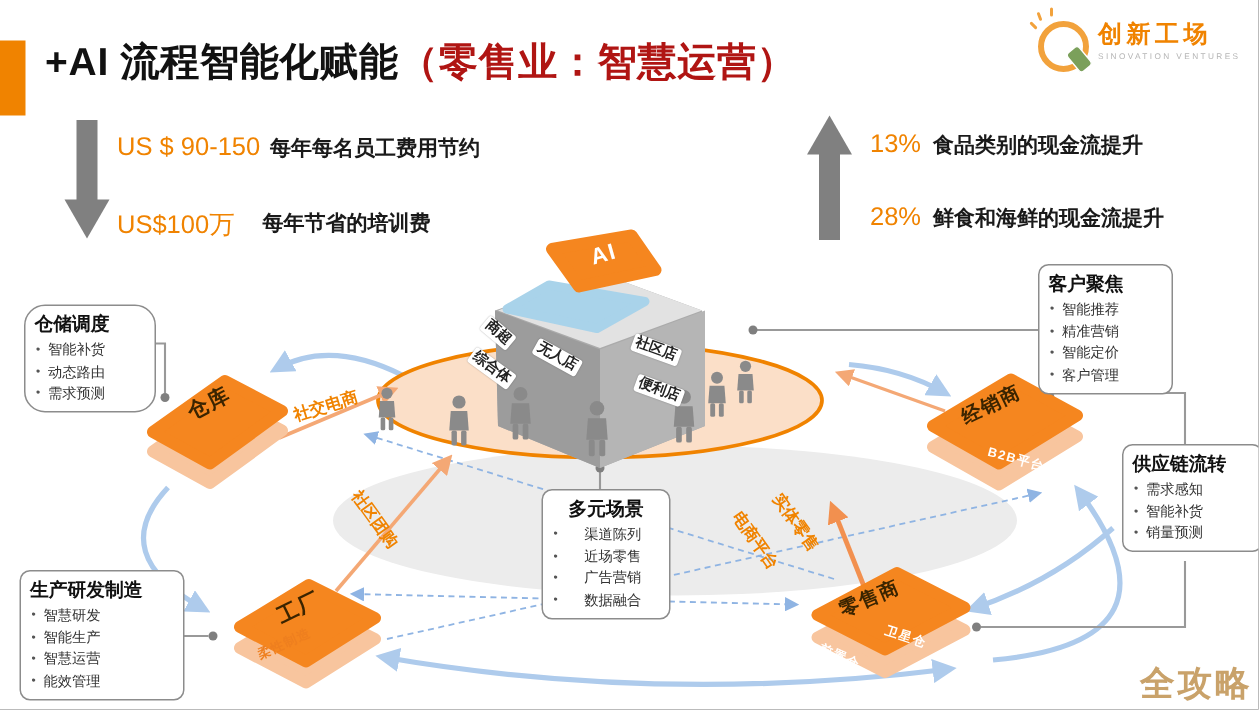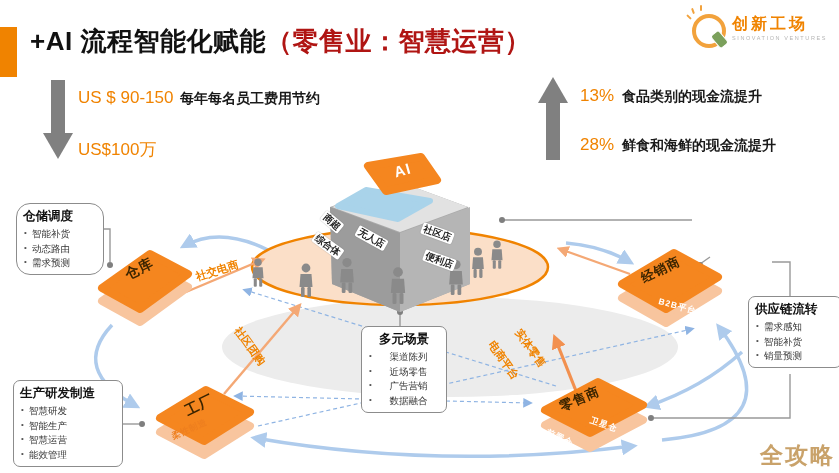--- a/index.html
+++ b/index.html
@@ -63,20 +63,21 @@
       <span class="logo-name">创新工场</span>
       <span class="logo-sub">SINOVATION VENTURES</span>
     </div>
   </div>
 
   <div class="shaft" style="left:51px;top:80px;width:14px;height:54px;"></div>
   <div class="tri-down" style="left:43px;top:133px;"></div>
   <div class="stat-value" style="left:78px;top:88px;">US $ 90-150</div>
   <div class="stat-label" style="left:180px;top:90px;">每年每名员工费用节约</div>
   <div class="stat-value" style="left:78px;top:138px;">US$100万</div>
+  <div class="stat-label" style="left:175px;top:140px;">每年节省的培训费</div>
 
   <div class="tri-up" style="left:538px;top:77px;"></div>
   <div class="shaft" style="left:546px;top:102px;width:14px;height:58px;"></div>
   <div class="stat-value" style="left:580px;top:86px;">13%</div>
   <div class="stat-label" style="left:622px;top:88px;">食品类别的现金流提升</div>
   <div class="stat-value" style="left:580px;top:135px;">28%</div>
   <div class="stat-label" style="left:622px;top:137px;">鲜食和海鲜的现金流提升</div>
 
   <svg class="canvas" width="839" height="473" viewBox="0 0 839 473">
     <defs>
@@ -222,20 +223,29 @@
   <div class="box" style="left:13px;top:380px;width:96px;">
     <div class="box-title">生产研发制造</div>
     <ul>
       <li>智慧研发</li>
       <li>智能生产</li>
       <li>智慧运营</li>
       <li>能效管理</li>
     </ul>
   </div>
 
+  <div class="box" style="left:692px;top:176px;width:76px;">
+    <div class="box-title">客户聚焦</div>
+    <ul>
+      <li>智能推荐</li>
+      <li>精准营销</li>
+      <li>智能定价</li>
+      <li>客户管理</li>
+    </ul>
+  </div>
 
   <div class="box" style="left:748px;top:296px;width:80px;">
     <div class="box-title">供应链流转</div>
     <ul>
       <li>需求感知</li>
       <li>智能补货</li>
       <li>销量预测</li>
     </ul>
   </div>
 

